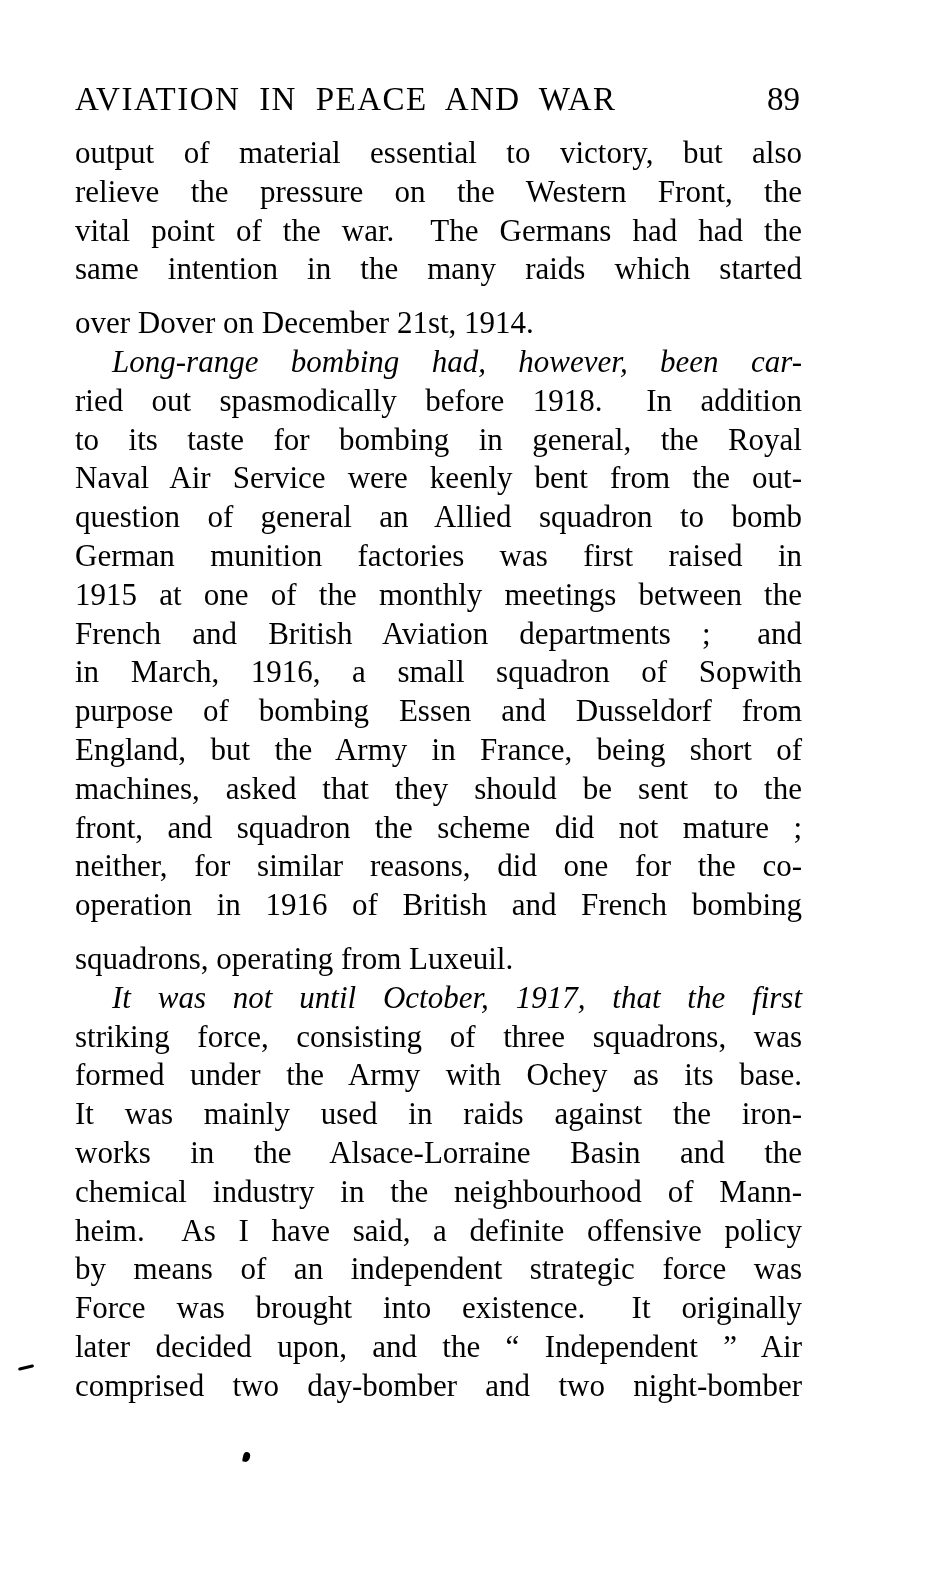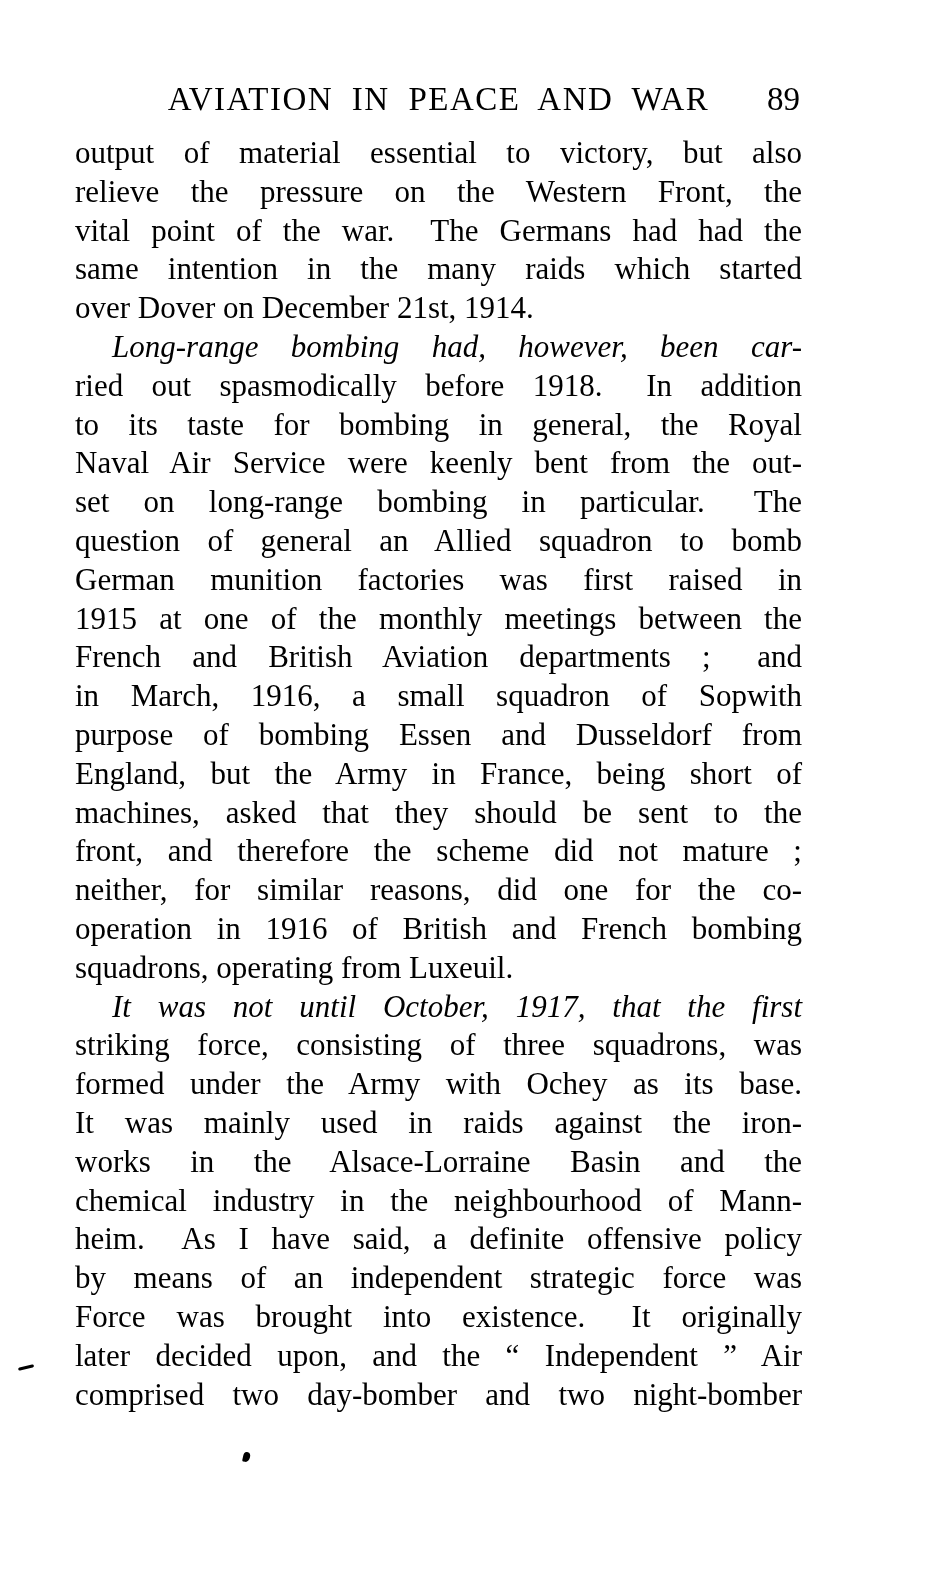--- a/index.html
+++ b/index.html
@@ -18,21 +18,20 @@
   }
   .page-header {
     position: absolute;
     top: 78px;
     left: 75px;
     width: 727px;
     height: 42px;
   }
   .header-title {
     display: block;
-    text-align: center;
     font-size: 33px;
     line-height: 42px;
     letter-spacing: 1.5px;
     word-spacing: 9px;
     white-space: nowrap;
   }
   .page-number {
     position: absolute;
     right: 2px;
     top: 0;
@@ -53,20 +52,21 @@
     text-align-last: justify;
     white-space: nowrap; 
   }
   .text-line { white-space: normal; overflow: visible; }
   .text-line.indent {
     text-indent: 37px;
     font-style: italic;
   }
   .text-line.para-end {
     text-align-last: left;
+    margin-top: 15px;
   }
   
   .margin-ink-mark {
     position: absolute;
     left: 18px;
     top: 1366px;
     width: 16px;
     height: 2.5px;
     background: #000;
     border-radius: 2px;
@@ -96,30 +96,29 @@
   <div class="page-body">
       <div class="text-line">output of material essential to victory, but also</div>
       <div class="text-line">relieve the pressure on the Western Front, the</div>
       <div class="text-line">vital point of the war.  The Germans had had the</div>
       <div class="text-line">same intention in the many raids which started</div>
       <div class="text-line para-end">over Dover on December 21st, 1914.</div>
       <div class="text-line indent">Long-range bombing had, however, been car-</div>
       <div class="text-line">ried out spasmodically before 1918.  In addition</div>
       <div class="text-line">to its taste for bombing in general, the Royal</div>
       <div class="text-line">Naval Air Service were keenly bent from the out-</div>
-      <div class="text-line">set on long-range bombing in particular.  The</div>
       <div class="text-line">question of general an Allied squadron to bomb</div>
       <div class="text-line">German munition factories was first raised in</div>
       <div class="text-line">1915 at one of the monthly meetings between the</div>
       <div class="text-line">French and British Aviation departments ;  and</div>
       <div class="text-line">in March, 1916, a small squadron of Sopwith</div>
       <div class="text-line">purpose of bombing Essen and Dusseldorf from</div>
       <div class="text-line">England, but the Army in France, being short of</div>
       <div class="text-line">machines, asked that they should be sent to the</div>
-      <div class="text-line">front, and therefore the scheme did not mature ;</div>
+      <div class="text-line">front, and squadron the scheme did not mature ;</div>
       <div class="text-line">neither, for similar reasons, did one for the co-</div>
       <div class="text-line">operation in 1916 of British and French bombing</div>
       <div class="text-line para-end">squadrons, operating from Luxeuil.</div>
       <div class="text-line indent">It was not until October, 1917, that the first</div>
       <div class="text-line">striking force, consisting of three squadrons, was</div>
       <div class="text-line">formed under the Army with Ochey as its base.</div>
       <div class="text-line">It was mainly used in raids against the iron-</div>
       <div class="text-line">works in the Alsace-Lorraine Basin and the</div>
       <div class="text-line">chemical industry in the neighbourhood of Mann-</div>
       <div class="text-line">heim.  As I have said, a definite offensive policy</div>

